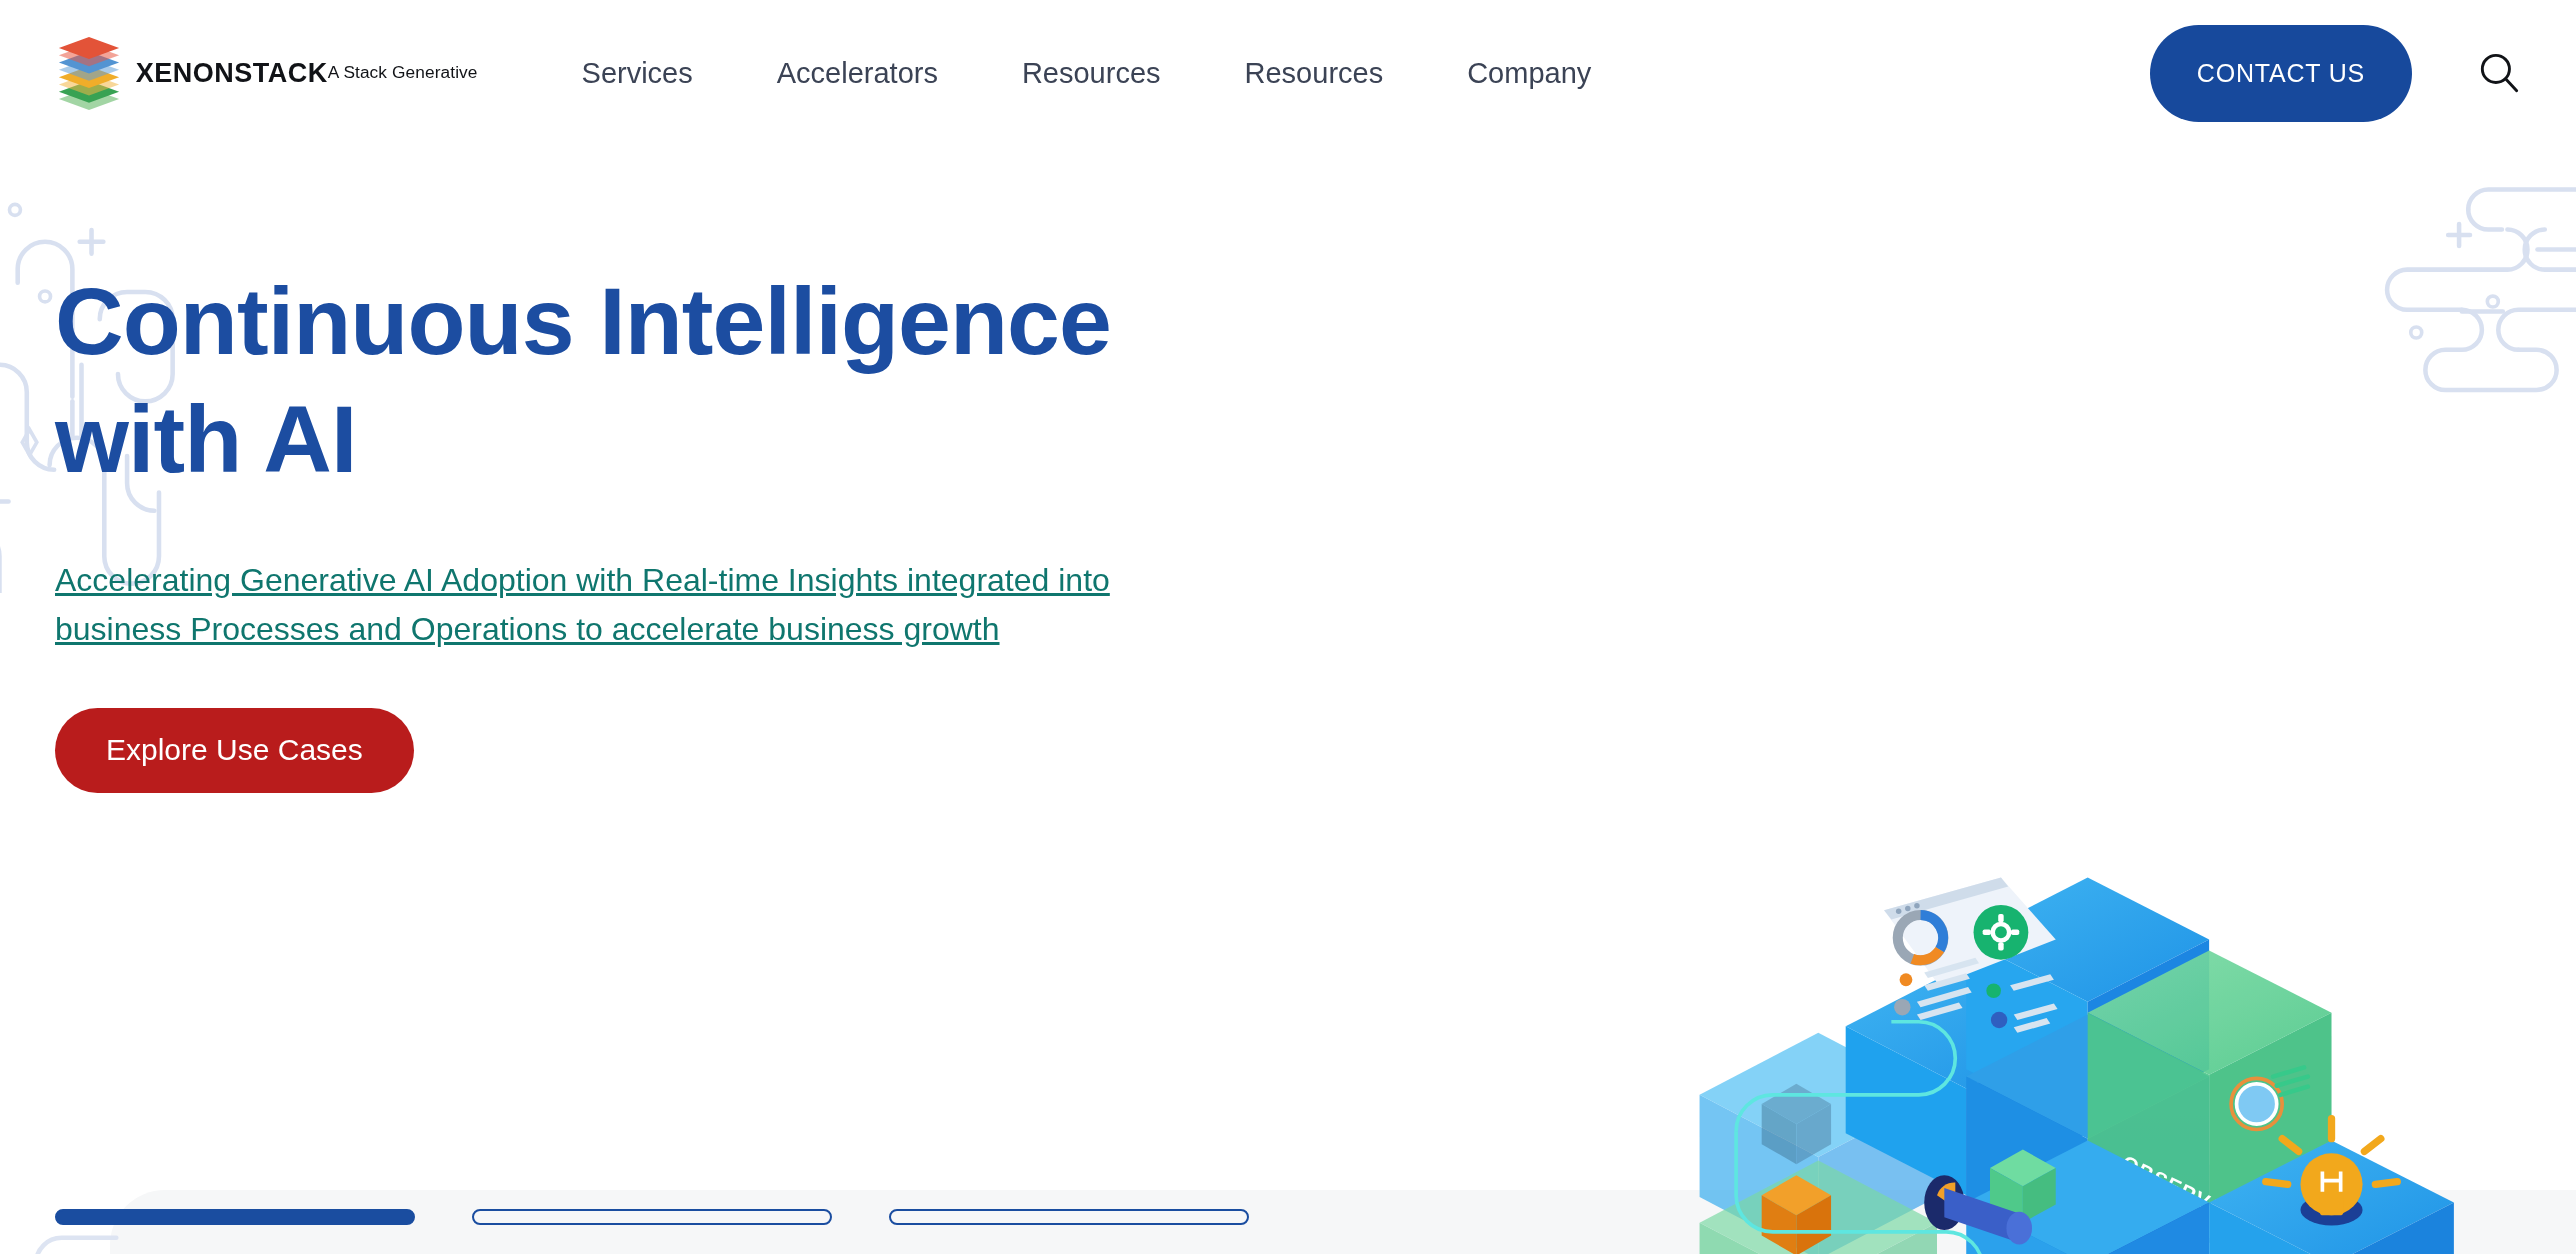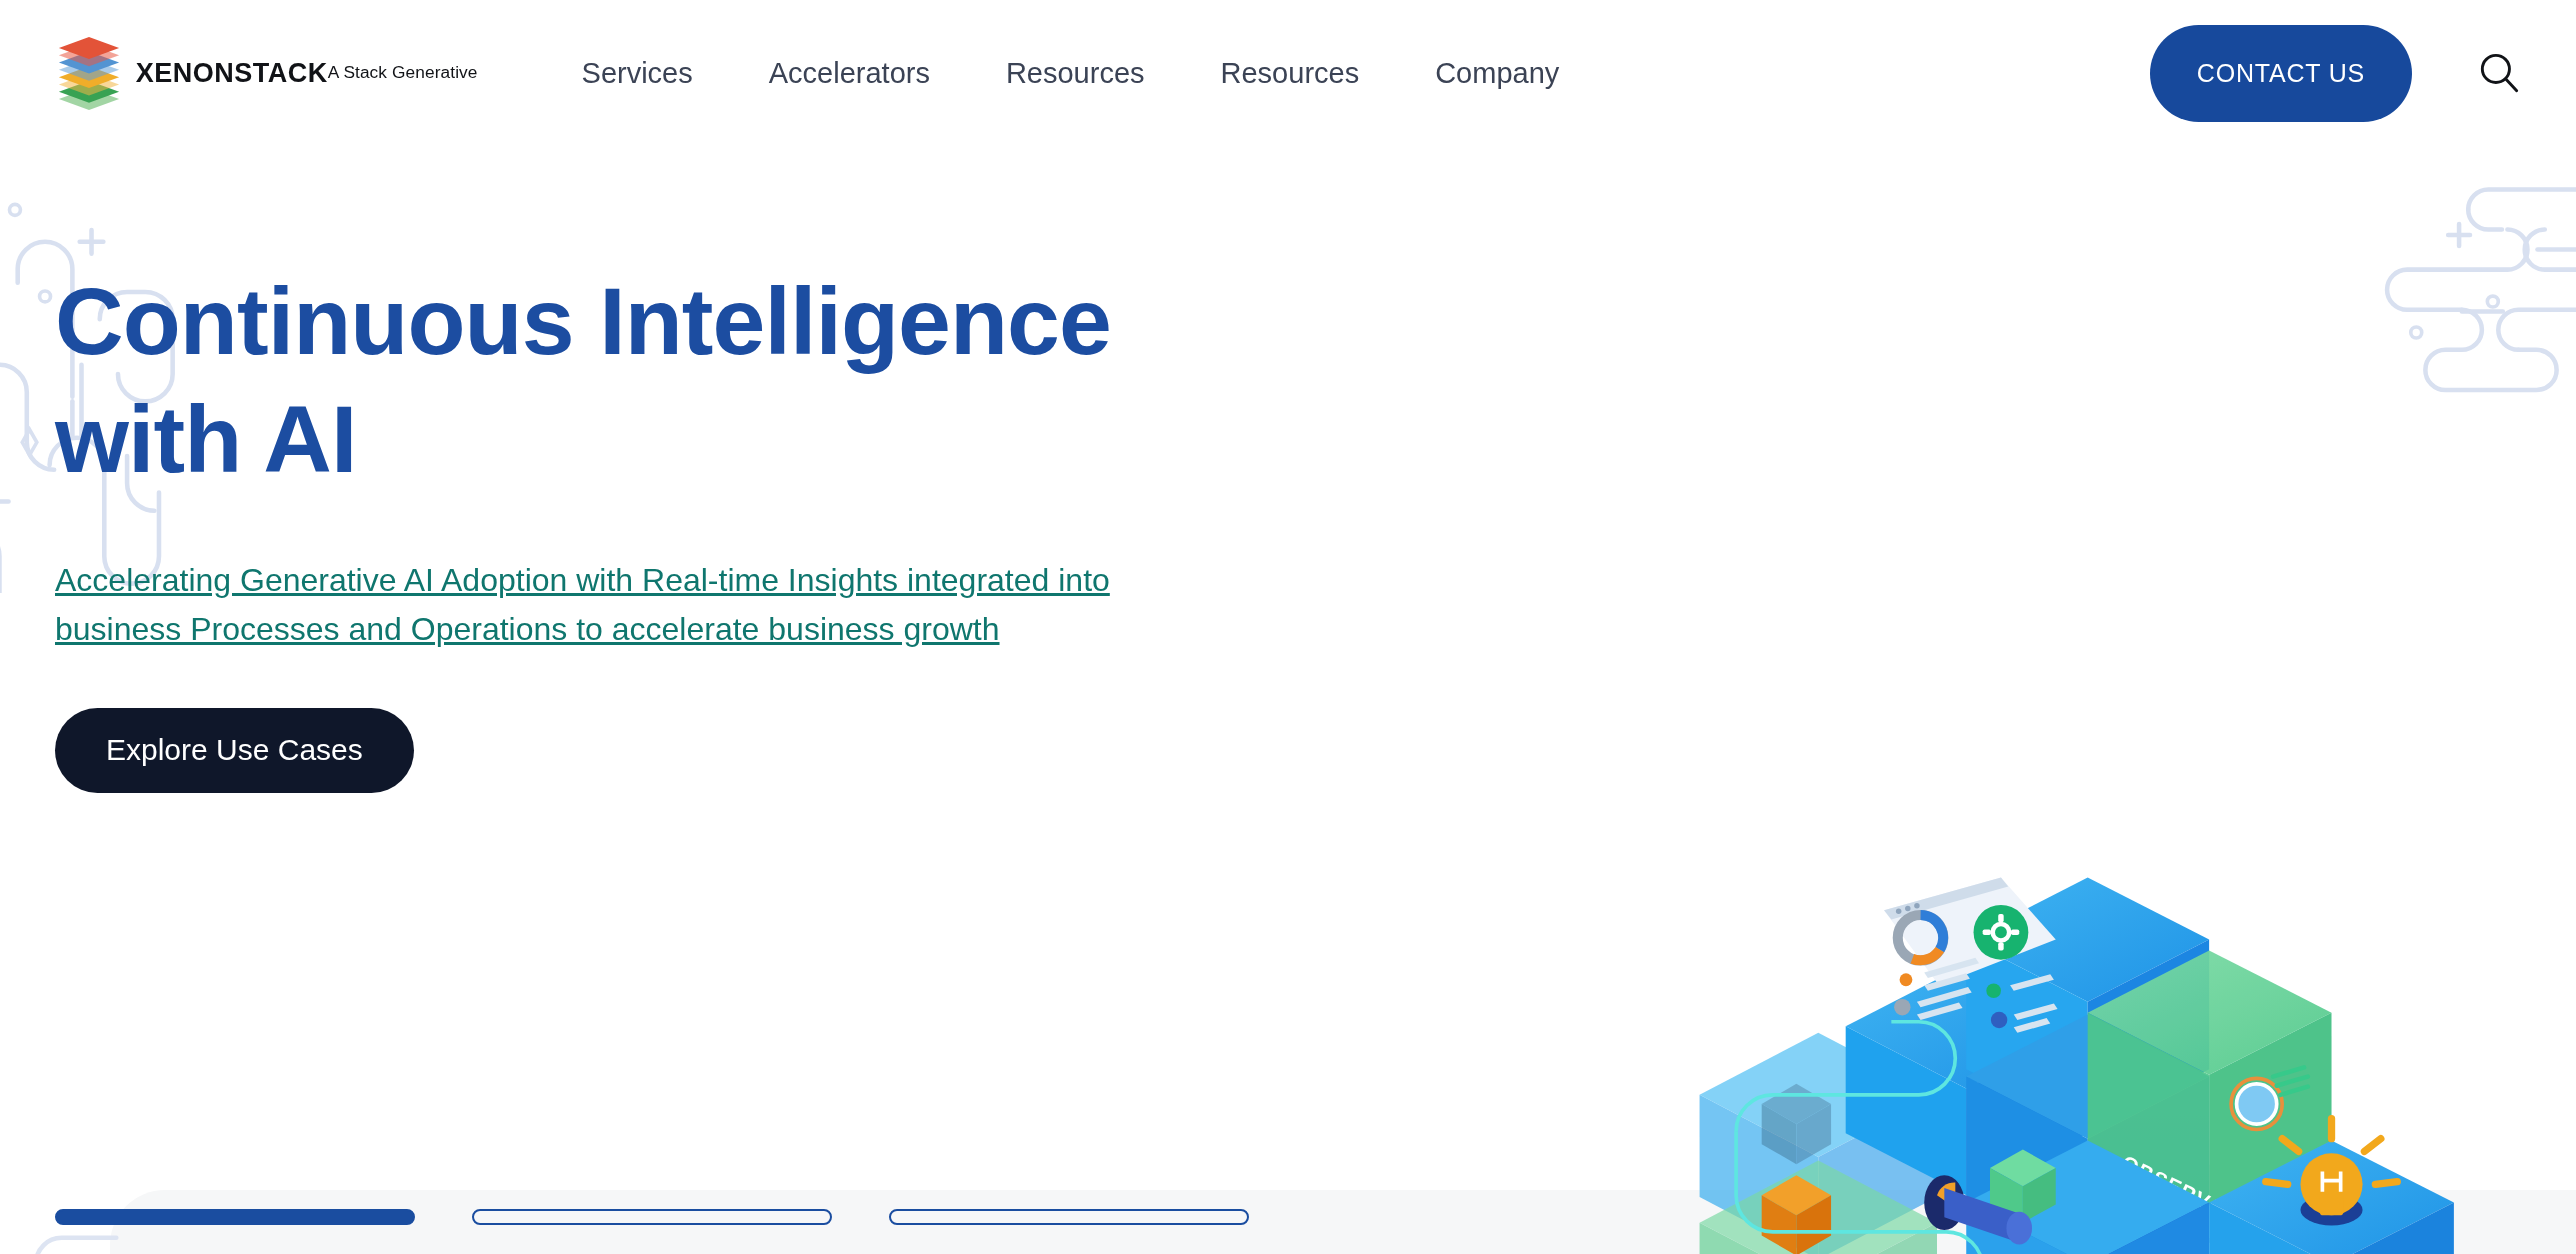--- a/index.html
+++ b/index.html
@@ -35,21 +35,21 @@
   .brand { display:flex; align-items:center; gap:12.8px; margin-right:68px; }
   .brand-mark { width:68px; height:73px; position:relative; flex:0 0 auto; }
   .brand-text { display:flex; flex-direction:row; line-height:1; }
   .brand-title {
     font-size:27px; font-weight:700; letter-spacing:0.5px; color:#111317;
   }
   .brand-sub {
     font-size:17.3px; color:#111317; margin-top:4.6px; letter-spacing:0.1px;
   }
 
-  nav { display:flex; align-items:center; gap:4px; }
+  nav { display:flex; align-items:center; gap:12px; }
   .nav-item {
     font-size:29px;
     color:#3b4355;
     padding:0 36px;
     white-space:nowrap;
     cursor:pointer;
   }
 
   .header-right { margin-left:auto; display:flex; align-items:center; gap:60px; }
   .contact-btn {
@@ -90,21 +90,21 @@
     margin-top:57px;
     font-size:32px;
     line-height:1.55;
     color:#0f766e;
     max-width:1178px;
     text-decoration:underline;
   }
   .hero-cta {
     margin-top:53px;
     display:inline-block;
-    background:#0f172a;
+    background:#b91c1c;
     color:#fff;
     font-size:30px;
     padding:25.6px 51px;
     border:none; border-radius:55px;
     cursor:pointer;
     font-family:inherit;
   }
 
   
   .slider-nav {

